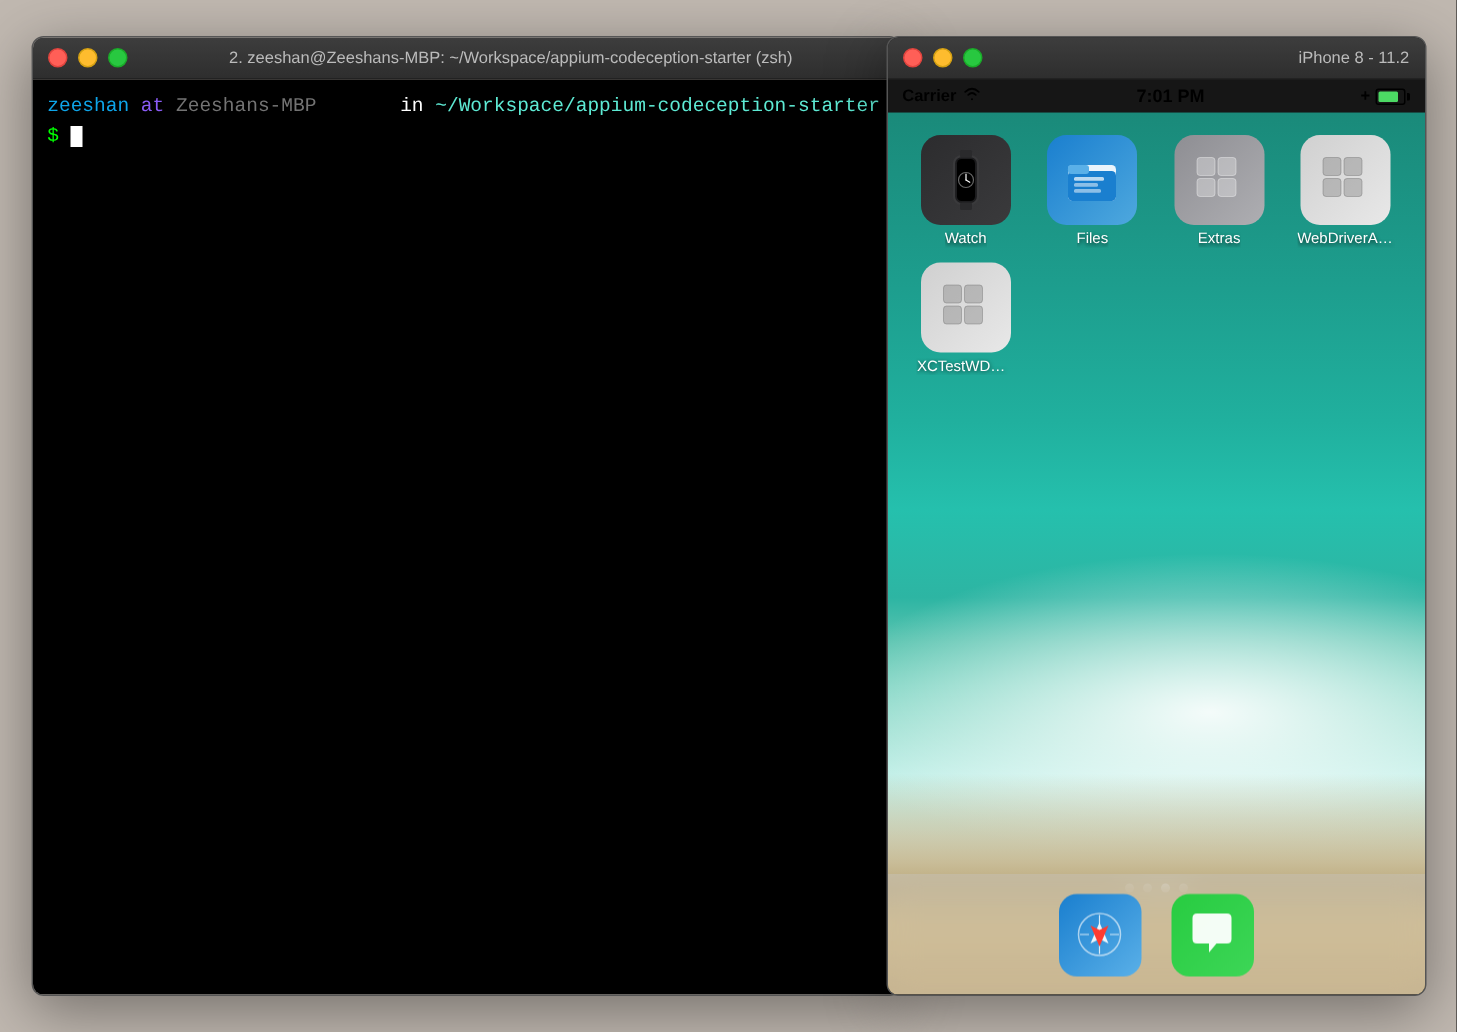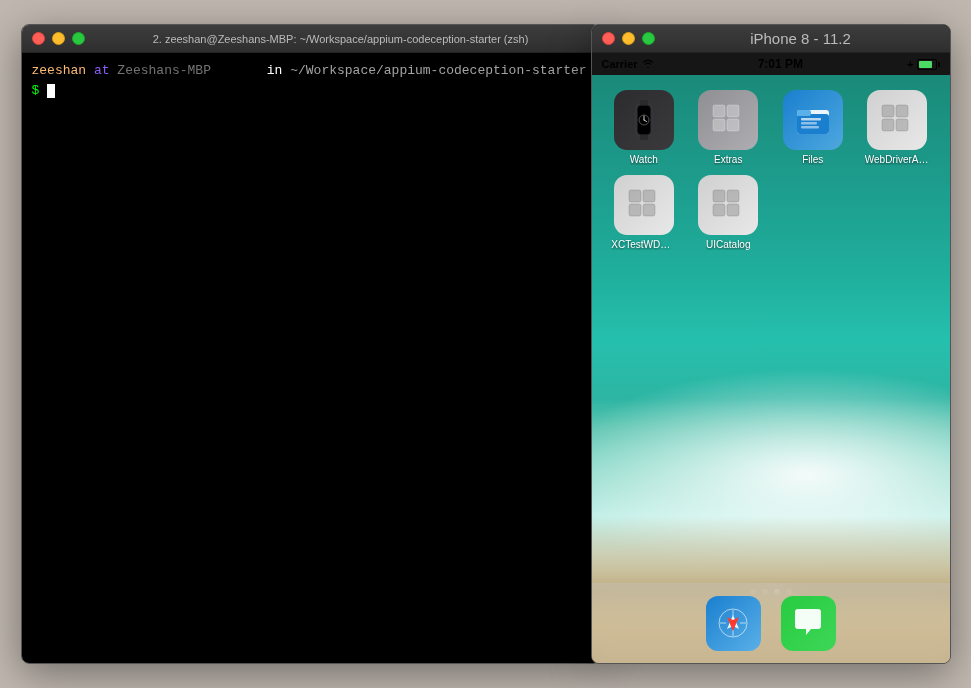--- a/index.html
+++ b/index.html
@@ -66,25 +66,25 @@
       font-family: 'Menlo', 'Monaco', 'Courier New', monospace;
       font-size: 13px;
       line-height: 1.5;
     }
 
     .term-line {
       display: block;
       white-space: pre;
     }
 
-    .term-user { color: #fdba74; }
+    .term-user { color: #0ea5e9; }
     .term-at   { color: #8b5cf6; }
     .term-host { color: #737373; }
     .term-in   { color: #ffffff; margin-left: 48px; }
-    .term-path { color: #a3a3a3; }
+    .term-path { color: #5eead4; }
     .term-git  { color: #ff8800; }
     .term-prompt { color: #00ff00; }
     .term-cursor {
       display: inline-block;
       width: 8px;
       height: 14px;
       background: #ffffff;
       vertical-align: text-bottom;
     }
 
@@ -110,22 +110,22 @@
       display: flex;
       align-items: center;
       padding: 0 10px;
       gap: 7px;
       flex-shrink: 0;
       border-bottom: 1px solid #222;
     }
 
     .sim-title {
       flex: 1;
-      text-align: center;
-      font-size: 15px;
+      text-align: right;
+      font-size: 11px;
       color: #bbb;
     }
 
     .ios-screen {
       flex: 1;
       display: flex;
       flex-direction: column;
       position: relative;
       overflow: hidden;
     }
@@ -421,46 +421,46 @@
                 <line x1="22" y1="18" x2="22" y2="22" stroke="#fff" stroke-width="0.8" stroke-linecap="round"></line>
                 <line x1="22" y1="22" x2="24.5" y2="23.5" stroke="#fff" stroke-width="0.8" stroke-linecap="round"></line>
                 <rect x="18" y="2" width="8" height="5" rx="1" fill="#2a2a2c"></rect>
                 <rect x="18" y="37" width="8" height="5" rx="1" fill="#2a2a2c"></rect>
               </svg>
             </div>
             <span class="app-label">Watch</span>
           </div>
 
           <div class="app-icon-container">
-            <div class="app-icon icon-extras">
-              <svg width="40" height="40" viewBox="0 0 40 40">
-                <rect x="5" y="5" width="12" height="12" rx="2" fill="rgba(255,255,255,0.3)" stroke="rgba(255,255,255,0.5)" stroke-width="0.5"></rect>
-                <rect x="5" y="19" width="12" height="12" rx="2" fill="rgba(255,255,255,0.3)" stroke="rgba(255,255,255,0.5)" stroke-width="0.5"></rect>
-                <rect x="19" y="5" width="12" height="12" rx="2" fill="rgba(255,255,255,0.3)" stroke="rgba(255,255,255,0.5)" stroke-width="0.5"></rect>
-                <rect x="19" y="19" width="12" height="12" rx="2" fill="rgba(255,255,255,0.3)" stroke="rgba(255,255,255,0.5)" stroke-width="0.5"></rect>
-              </svg>
-            </div>
-            <span class="app-label">Extras</span>
-          </div>
-
-          <div class="app-icon-container">
             <div class="app-icon icon-files">
               <svg width="40" height="40" viewBox="0 0 40 40">
                 <rect x="4" y="10" width="32" height="24" rx="3" fill="#fff" opacity="0.9"></rect>
                 <rect x="4" y="14" width="32" height="20" rx="3" fill="#1a7fcf"></rect>
                 <rect x="4" y="10" width="14" height="6" rx="2" fill="#5ab0e8"></rect>
                 <rect x="8" y="18" width="20" height="2.5" rx="1" fill="rgba(255,255,255,0.7)"></rect>
                 <rect x="8" y="22" width="16" height="2.5" rx="1" fill="rgba(255,255,255,0.5)"></rect>
                 <rect x="8" y="26" width="18" height="2.5" rx="1" fill="rgba(255,255,255,0.5)"></rect>
               </svg>
             </div>
             <span class="app-label">Files</span>
           </div>
 
           <div class="app-icon-container">
+            <div class="app-icon icon-extras">
+              <svg width="40" height="40" viewBox="0 0 40 40">
+                <rect x="5" y="5" width="12" height="12" rx="2" fill="rgba(255,255,255,0.3)" stroke="rgba(255,255,255,0.5)" stroke-width="0.5"></rect>
+                <rect x="5" y="19" width="12" height="12" rx="2" fill="rgba(255,255,255,0.3)" stroke="rgba(255,255,255,0.5)" stroke-width="0.5"></rect>
+                <rect x="19" y="5" width="12" height="12" rx="2" fill="rgba(255,255,255,0.3)" stroke="rgba(255,255,255,0.5)" stroke-width="0.5"></rect>
+                <rect x="19" y="19" width="12" height="12" rx="2" fill="rgba(255,255,255,0.3)" stroke="rgba(255,255,255,0.5)" stroke-width="0.5"></rect>
+              </svg>
+            </div>
+            <span class="app-label">Extras</span>
+          </div>
+
+          <div class="app-icon-container">
             <div class="app-icon icon-webdriver">
               <svg width="40" height="40" viewBox="0 0 40 40">
                 <rect x="5" y="5" width="12" height="12" rx="2" fill="rgba(100,100,100,0.3)" stroke="rgba(100,100,100,0.5)" stroke-width="0.5"></rect>
                 <rect x="5" y="19" width="12" height="12" rx="2" fill="rgba(100,100,100,0.3)" stroke="rgba(100,100,100,0.5)" stroke-width="0.5"></rect>
                 <rect x="19" y="5" width="12" height="12" rx="2" fill="rgba(100,100,100,0.3)" stroke="rgba(100,100,100,0.5)" stroke-width="0.5"></rect>
                 <rect x="19" y="19" width="12" height="12" rx="2" fill="rgba(100,100,100,0.3)" stroke="rgba(100,100,100,0.5)" stroke-width="0.5"></rect>
               </svg>
             </div>
             <span class="app-label">WebDriverAg...</span>
           </div>
@@ -470,31 +470,20 @@
               <svg width="40" height="40" viewBox="0 0 40 40">
                 <rect x="5" y="5" width="12" height="12" rx="2" fill="rgba(100,100,100,0.3)" stroke="rgba(100,100,100,0.5)" stroke-width="0.5"></rect>
                 <rect x="5" y="19" width="12" height="12" rx="2" fill="rgba(100,100,100,0.3)" stroke="rgba(100,100,100,0.5)" stroke-width="0.5"></rect>
                 <rect x="19" y="5" width="12" height="12" rx="2" fill="rgba(100,100,100,0.3)" stroke="rgba(100,100,100,0.5)" stroke-width="0.5"></rect>
                 <rect x="19" y="19" width="12" height="12" rx="2" fill="rgba(100,100,100,0.3)" stroke="rgba(100,100,100,0.5)" stroke-width="0.5"></rect>
               </svg>
             </div>
             <span class="app-label">XCTestWDUI...</span>
           </div>
 
-          <div class="app-icon-container">
-            <div class="app-icon icon-uicatalog">
-              <svg width="40" height="40" viewBox="0 0 40 40">
-                <rect x="5" y="5" width="12" height="12" rx="2" fill="rgba(100,100,100,0.3)" stroke="rgba(100,100,100,0.5)" stroke-width="0.5"></rect>
-                <rect x="5" y="19" width="12" height="12" rx="2" fill="rgba(100,100,100,0.3)" stroke="rgba(100,100,100,0.5)" stroke-width="0.5"></rect>
-                <rect x="19" y="5" width="12" height="12" rx="2" fill="rgba(100,100,100,0.3)" stroke="rgba(100,100,100,0.5)" stroke-width="0.5"></rect>
-                <rect x="19" y="19" width="12" height="12" rx="2" fill="rgba(100,100,100,0.3)" stroke="rgba(100,100,100,0.5)" stroke-width="0.5"></rect>
-              </svg>
-            </div>
-            <span class="app-label">UICatalog</span>
-          </div>
         </div>
 
         <div class="page-dots">
           <div class="page-dot"></div>
           <div class="page-dot"></div>
           <div class="page-dot active"></div>
           <div class="page-dot"></div>
         </div>
 
         <div class="ios-dock">

